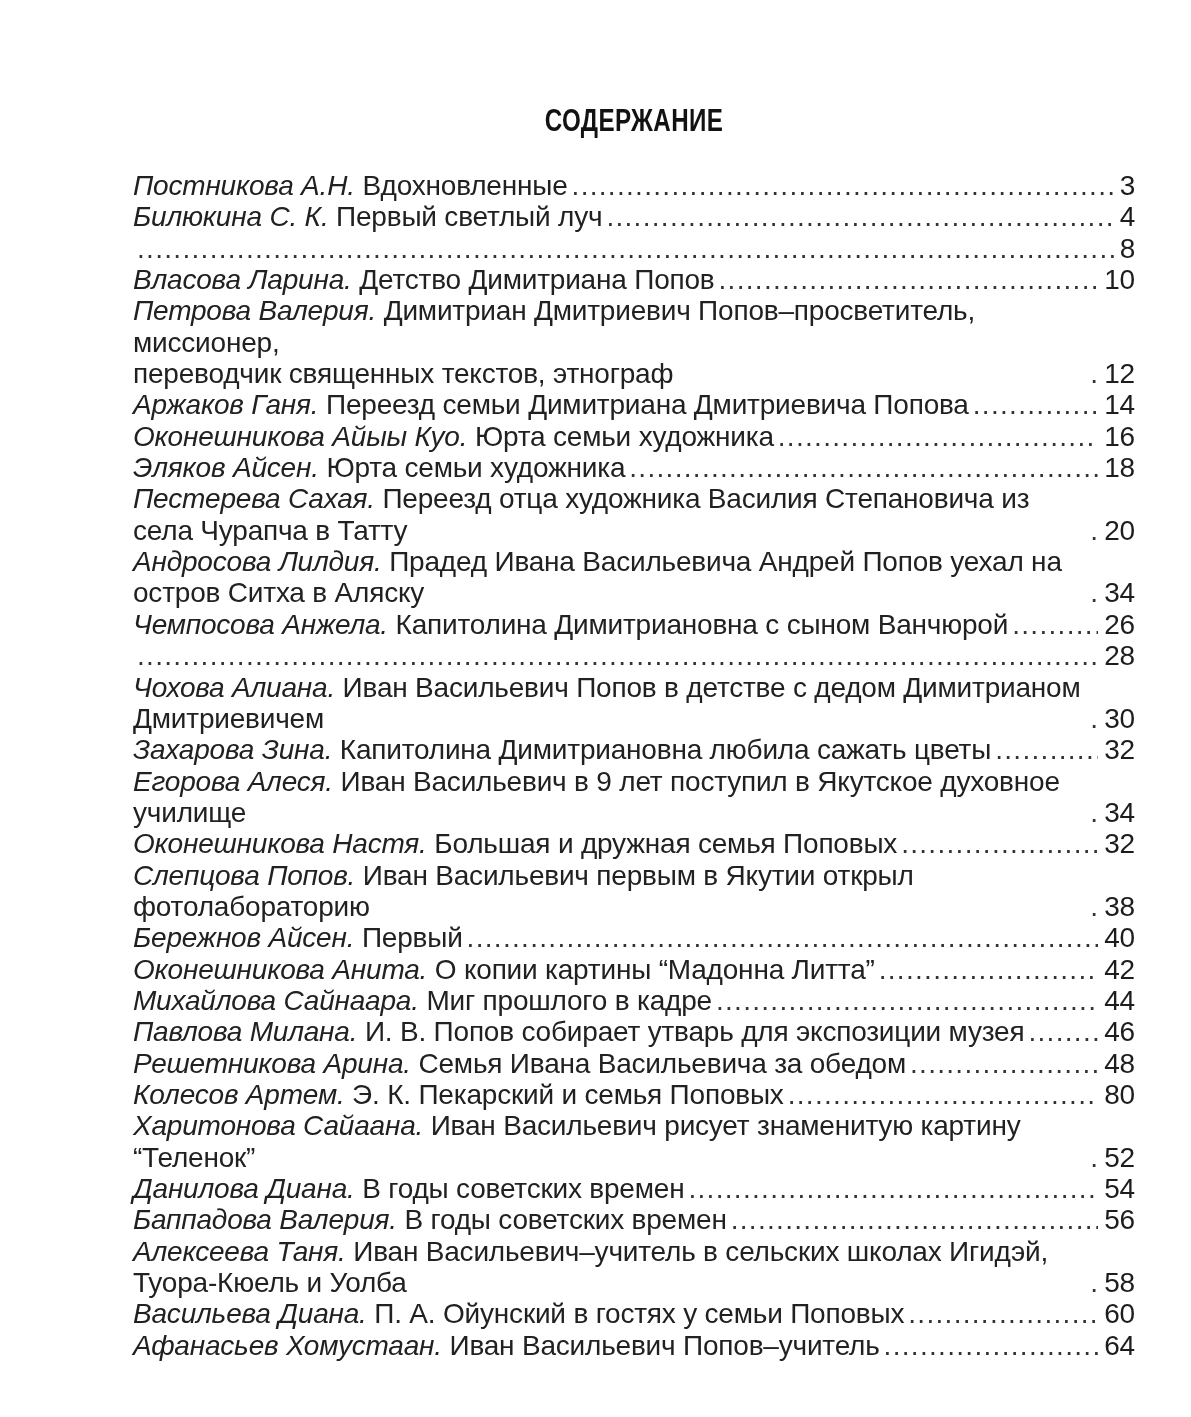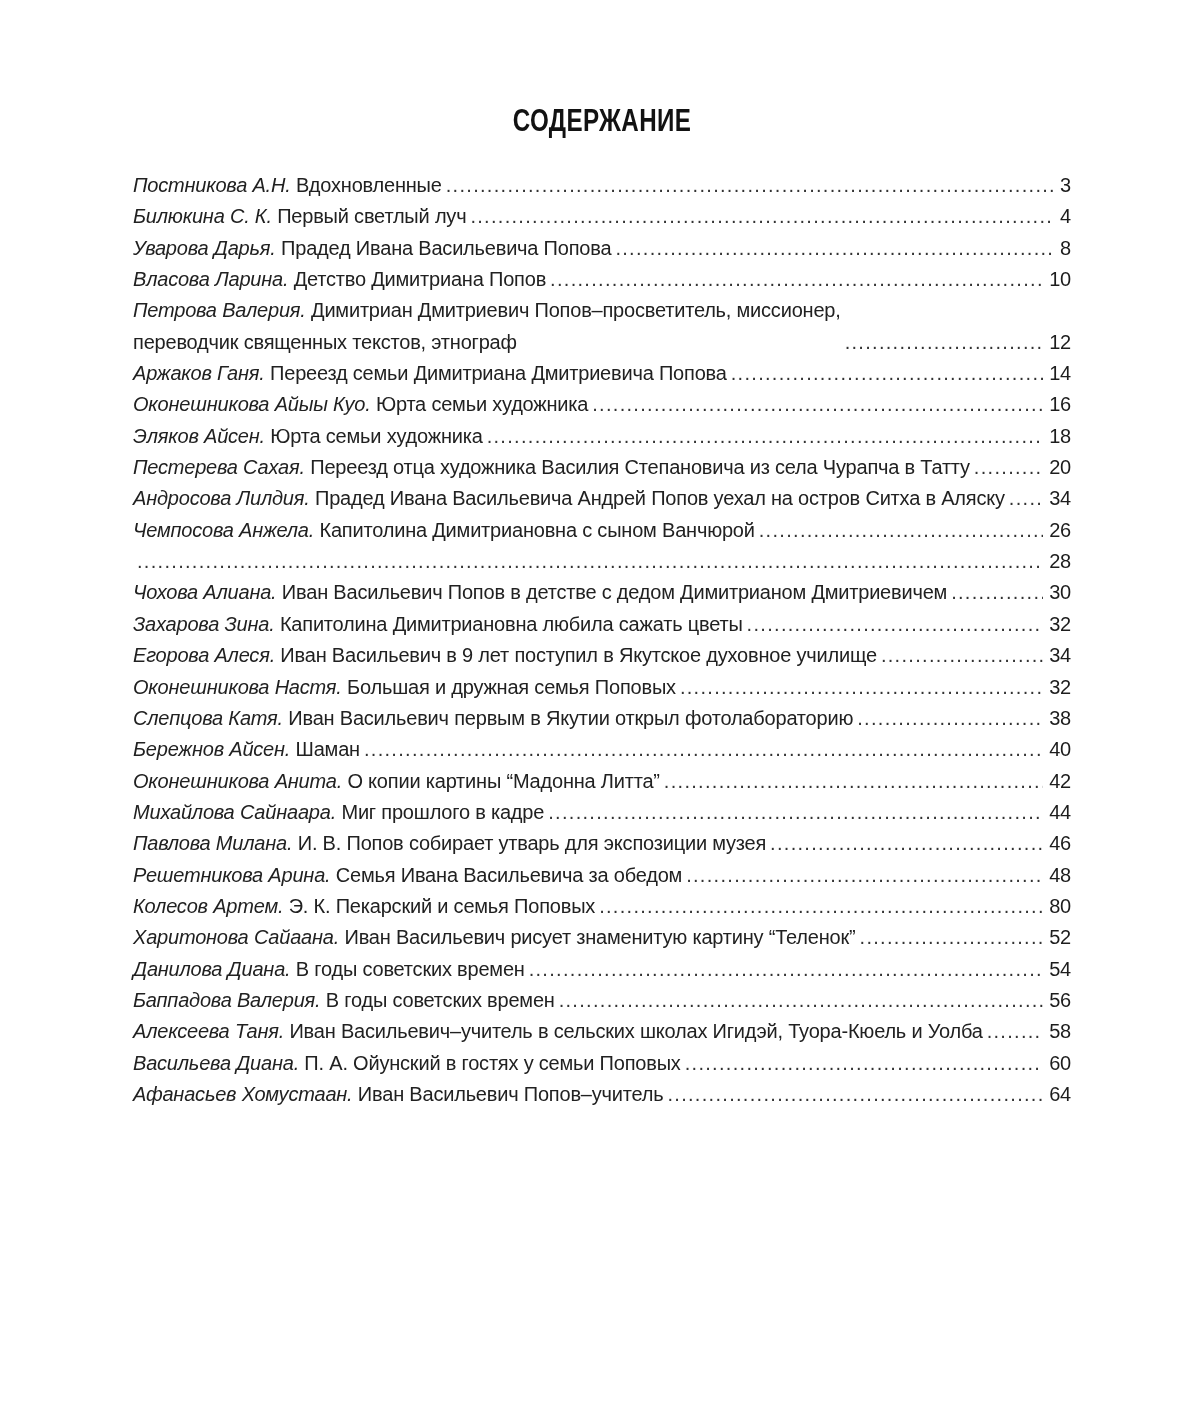--- a/index.html
+++ b/index.html
@@ -8,38 +8,38 @@
     width: 1191px;
     height: 1417px;
     background: #ffffff;
     overflow: hidden;
     font-family: "Liberation Sans", "DejaVu Sans", sans-serif;
     color: #212121;
   }
   .page {
     width: 100%;
     height: 100%;
-    padding: 100px 120px 0 133px;
+    padding: 100px 56px 0 133px;
     border-radius: 20px;
   }
   .doc-title {
     font-size: 31px;
     font-weight: bold;
     line-height: 42px;
     letter-spacing: 0.5px;
     color: #121212;
     text-align: center;
     margin: 0 0 28px 0;
     transform: scaleX(0.78);
   }
   .toc { width: 100%; }
   .toc-entry {
     display: flex;
     align-items: flex-start;
-    font-size: 20px;
+    font-size: 28px;
     line-height: 31.35px;
     letter-spacing: -0.2px;
   }
   .toc-text { flex: 0 1 auto; min-width: 0; }
   .author { font-style: italic; }
   .title-text { white-space: pre-line; }
   .toc-dots {
     flex: 1 0 12px;
     align-self: flex-end;
     overflow: hidden;
@@ -75,21 +75,20 @@
   </div>
 
   <div class="toc-entry">
     <span class="toc-text"><span class="author">Билюкина С. К.</span> <span class="title-text">Первый светлый луч</span></span>
     <span class="toc-dots"></span>
     <span class="toc-page">4</span>
   </div>
 
 
   <div class="toc-entry">
-    <span class="toc-text"><span class="author">Уварова Дарья.</span> <span class="title-text">Прадед Ивана Васильевича Попова</span></span>
     <span class="toc-dots"></span>
     <span class="toc-page">8</span>
   </div>
 
   <div class="toc-entry">
     <span class="toc-text"><span class="author">Власова Ларина.</span> <span class="title-text">Детство Димитриана Попов</span></span>
     <span class="toc-dots"></span>
     <span class="toc-page">10</span>
   </div>
 
@@ -160,27 +159,27 @@
     <span class="toc-page">34</span>
   </div>
 
   <div class="toc-entry">
     <span class="toc-text"><span class="author">Оконешникова Настя.</span> <span class="title-text">Большая и дружная семья Поповых</span></span>
     <span class="toc-dots"></span>
     <span class="toc-page">32</span>
   </div>
 
   <div class="toc-entry">
-    <span class="toc-text"><span class="author">Слепцова Катя.</span> <span class="title-text">Иван Васильевич первым в Якутии открыл фотолабораторию</span></span>
+    <span class="toc-text"><span class="author">Слепцова Попов.</span> <span class="title-text">Иван Васильевич первым в Якутии открыл фотолабораторию</span></span>
     <span class="toc-dots"></span>
     <span class="toc-page">38</span>
   </div>
 
   <div class="toc-entry">
-    <span class="toc-text"><span class="author">Бережнов Айсен.</span> <span class="title-text">Шаман</span></span>
+    <span class="toc-text"><span class="author">Бережнов Айсен.</span> <span class="title-text">Первый</span></span>
     <span class="toc-dots"></span>
     <span class="toc-page">40</span>
   </div>
 
   <div class="toc-entry">
     <span class="toc-text"><span class="author">Оконешникова Анита.</span> <span class="title-text">О копии картины “Мадонна Литта”</span></span>
     <span class="toc-dots"></span>
     <span class="toc-page">42</span>
   </div>
 

